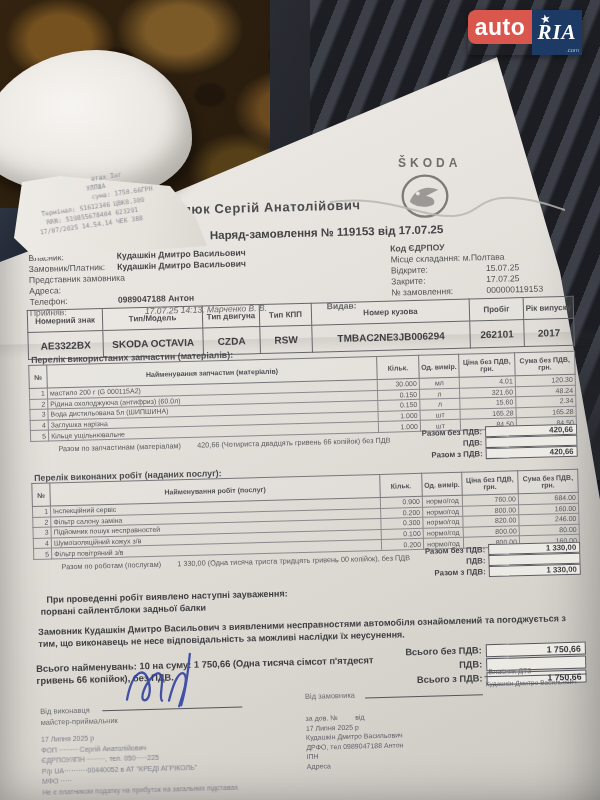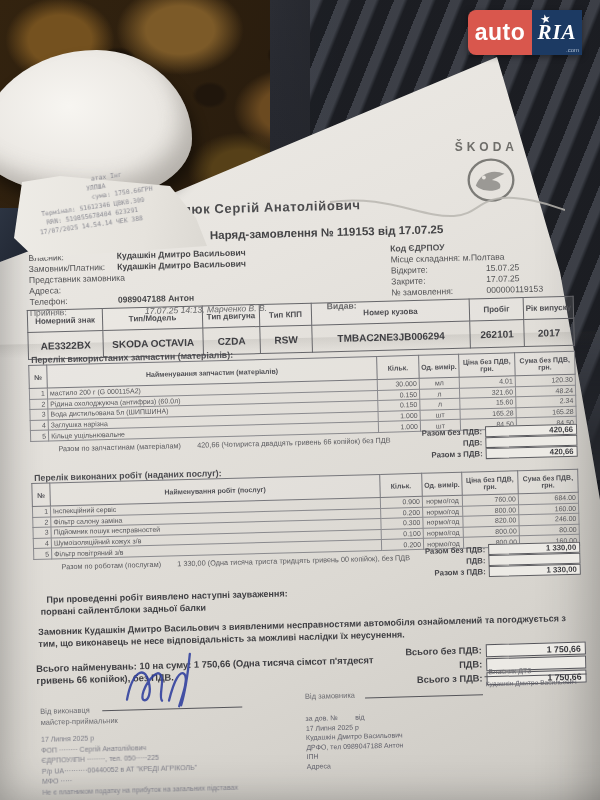--- a/index.html
+++ b/index.html
@@ -22,37 +22,37 @@
       linear-gradient(120deg,#33230f 0%,#2a1d0e 55%,#1b1410 100%);}
   .fur-gray-soft{left:270px;top:0;width:330px;height:480px;
     background:linear-gradient(90deg,rgba(36,38,44,0) 0,#24262c 70px),linear-gradient(180deg,#2b2d34 0%,#202229 60%,#17191f 100%);}
   .fur-gray-ribs{left:310px;top:0;width:290px;height:470px;opacity:.8;
     background:repeating-linear-gradient(112deg,rgba(92,97,107,.55) 0 9px,rgba(24,26,31,.85) 13px 26px);
     -webkit-mask-image:linear-gradient(180deg,#000 70%,transparent 100%);mask-image:linear-gradient(180deg,#000 70%,transparent 100%);}
   .blue-sliver{left:0;top:208px;width:46px;height:60px;background:linear-gradient(120deg,#2c3442,#1b202b);}
 
   
   .ria-badge{left:468px;top:10px;display:flex;z-index:9;box-shadow:0 2px 6px rgba(0,0,0,.4);}
-  .auto-box{width:64px;height:45px;background:#d9574d;border-radius:8px 0 0 8px;display:flex;align-items:center;justify-content:center;
+  .auto-box{width:64px;height:34px;background:#d9574d;border-radius:8px 0 0 8px;display:flex;align-items:center;justify-content:center;
     color:#fff;font-size:23px;font-weight:bold;letter-spacing:.5px;}
   .ria-box{width:50px;height:45px;background:#1c3a63;position:relative;display:flex;align-items:center;justify-content:center;}
   .ria-box .ria-word{color:#fff;font-family:"Liberation Serif",serif;font-style:italic;font-weight:bold;font-size:21px;letter-spacing:1px;}
   .ria-star{position:absolute;left:8px;top:2px;color:#fff;font-size:12px;transform:rotate(-12deg);}
   .ria-tld{position:absolute;right:3px;bottom:2px;color:#aebdd0;font-size:6px;}
 
   
   .paper{left:0;top:0;width:600px;height:800px;z-index:1;
     clip-path:polygon(0px 262px,90px 228px,497px 57px,560px 272px,588px 430px,600px 500px,600px 800px,0px 800px);
     background:linear-gradient(155deg,#f0eee9 0%,#e7e4df 35%,#dbd8d2 70%,#ccc9c3 100%);
     box-shadow:inset 30px -25px 45px -30px rgba(0,0,0,.35), inset -45px 35px 55px -38px rgba(0,0,0,.3);}
   .crease{left:0;top:338px;width:600px;height:14px;z-index:2;transform:rotate(-1.3deg);
     background:linear-gradient(rgba(60,58,52,.10),rgba(60,58,52,0));}
 
   
-  .skoda-wrap{left:398px;top:140px;z-index:2;width:120px;text-align:right;}
+  .skoda-wrap{left:398px;top:156px;z-index:2;width:120px;text-align:left;}
   .skoda-word{font-size:12px;font-weight:bold;letter-spacing:4px;color:#6f6e6a;}
   .skoda-emblem{margin-top:2px;}
   .emboss-arc{left:330px;top:190px;z-index:2;}
 
   
   .doc{position:absolute;inset:0;z-index:3;transform:rotate(-1.5deg);transform-origin:300px 430px;color:#4a4a4a;}
   .name-frag{left:181px;top:199px;font-size:13px;font-weight:bold;letter-spacing:.6px;color:#4c4c4e;}
   .order-title{left:215px;top:227px;font-size:11.5px;font-weight:bold;color:#434345;}
   .inf{font-size:8.6px;color:#535355;}
   .inf b{color:#48484a;}

